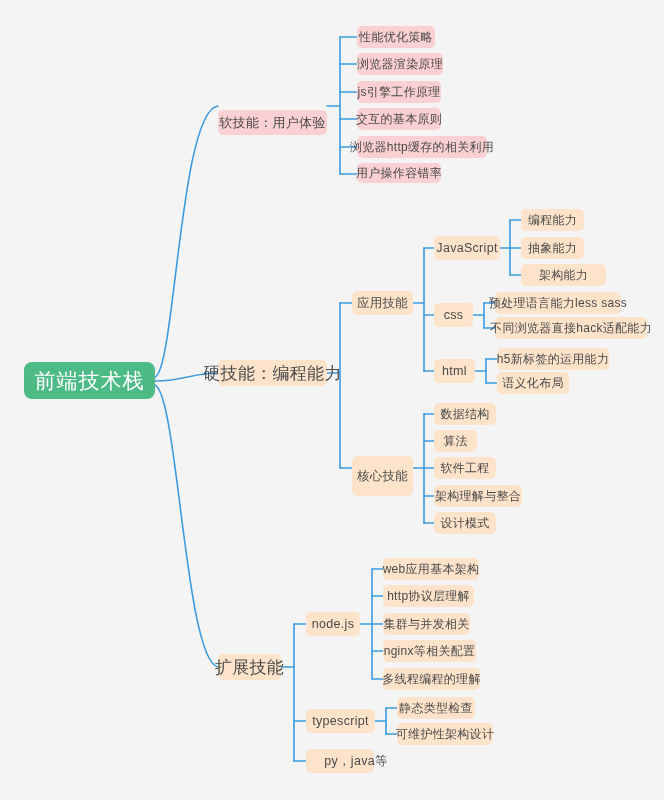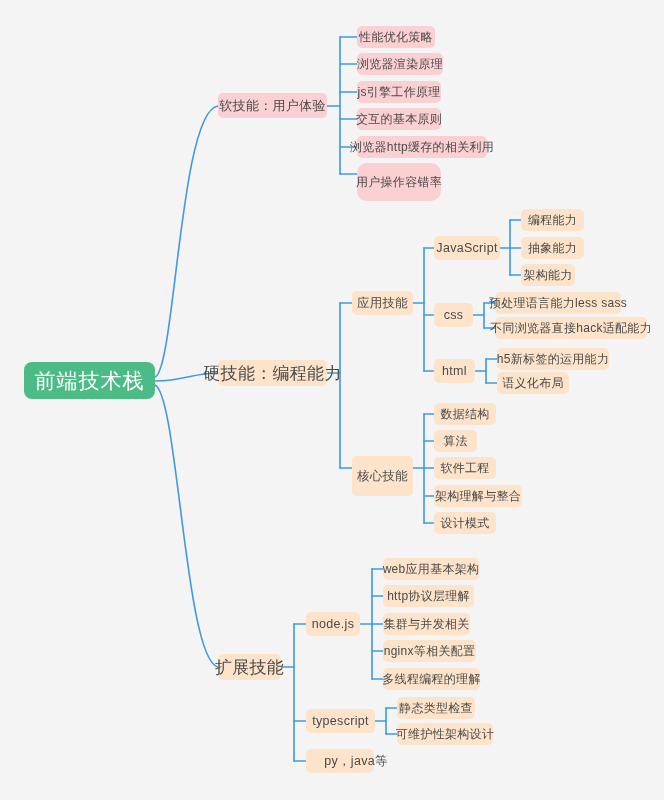--- a/index.html
+++ b/index.html
@@ -142,61 +142,61 @@
       <path d="M386,708 L386,734"></path>
       <path d="M386,708 L397,708"></path>
       <path d="M386,734 L397,734"></path>
     </g>
   </svg>
 
   <div class="node root" style="left:24px; top:362px; width:131px; height:37px;">
     <span>前端技术栈</span>
   </div>
 
-  <div class="node pink branch" style="left:218px; top:93px; width:109px; height:25px;">
+  <div class="node pink branch" style="left:218px; top:110px; width:109px; height:25px;">
     <span>软技能：用户体验</span>
   </div>
 
   <div class="node pink" style="left:357px; top:26px; width:78px; height:22px;">
     <span>性能优化策略</span>
   </div>
   <div class="node pink" style="left:357px; top:53px; width:86px; height:22px;">
     <span>浏览器渲染原理</span>
   </div>
   <div class="node pink" style="left:357px; top:81px; width:84px; height:22px;">
     <span>js引擎工作原理</span>
   </div>
   <div class="node pink" style="left:357px; top:108px; width:84px; height:22px;">
     <span>交互的基本原则</span>
   </div>
   <div class="node pink" style="left:357px; top:136px; width:130px; height:22px;">
     <span>浏览器http缓存的相关利用</span>
   </div>
-  <div class="node pink" style="left:357px; top:163px; width:84px; height:38px;border-radius:10px;">
+  <div class="node pink" style="left:357px; top:163px; width:84px; height:20px;">
     <span>用户操作容错率</span>
   </div>
 
   <div class="node orange branch" style="left:218px; top:360px; width:109px; height:26px;">
     <span>硬技能：编程能力</span>
   </div>
 
   <div class="node orange sub" style="left:352px; top:291px; width:61px; height:24px;">
     <span>应用技能</span>
   </div>
 
   <div class="node orange sub" style="left:434px; top:236px; width:66px; height:24px;">
     <span>JavaScript</span>
   </div>
   <div class="node orange" style="left:521px; top:209px; width:63px; height:22px;">
     <span>编程能力</span>
   </div>
   <div class="node orange" style="left:521px; top:237px; width:63px; height:22px;">
     <span>抽象能力</span>
   </div>
-  <div class="node orange" style="left:521px; top:264px; width:54px; height:22px;">
+  <div class="node orange" style="left:521px; top:264px; width:85px; height:22px;">
     <span>架构能力</span>
   </div>
 
   <div class="node orange sub" style="left:434px; top:303px; width:39px; height:24px;">
     <span>css</span>
   </div>
   <div class="node orange" style="left:495px; top:292px; width:126px; height:22px;">
     <span>预处理语言能力less sass</span>
   </div>
   <div class="node orange" style="left:495px; top:317px; width:152px; height:22px;">

